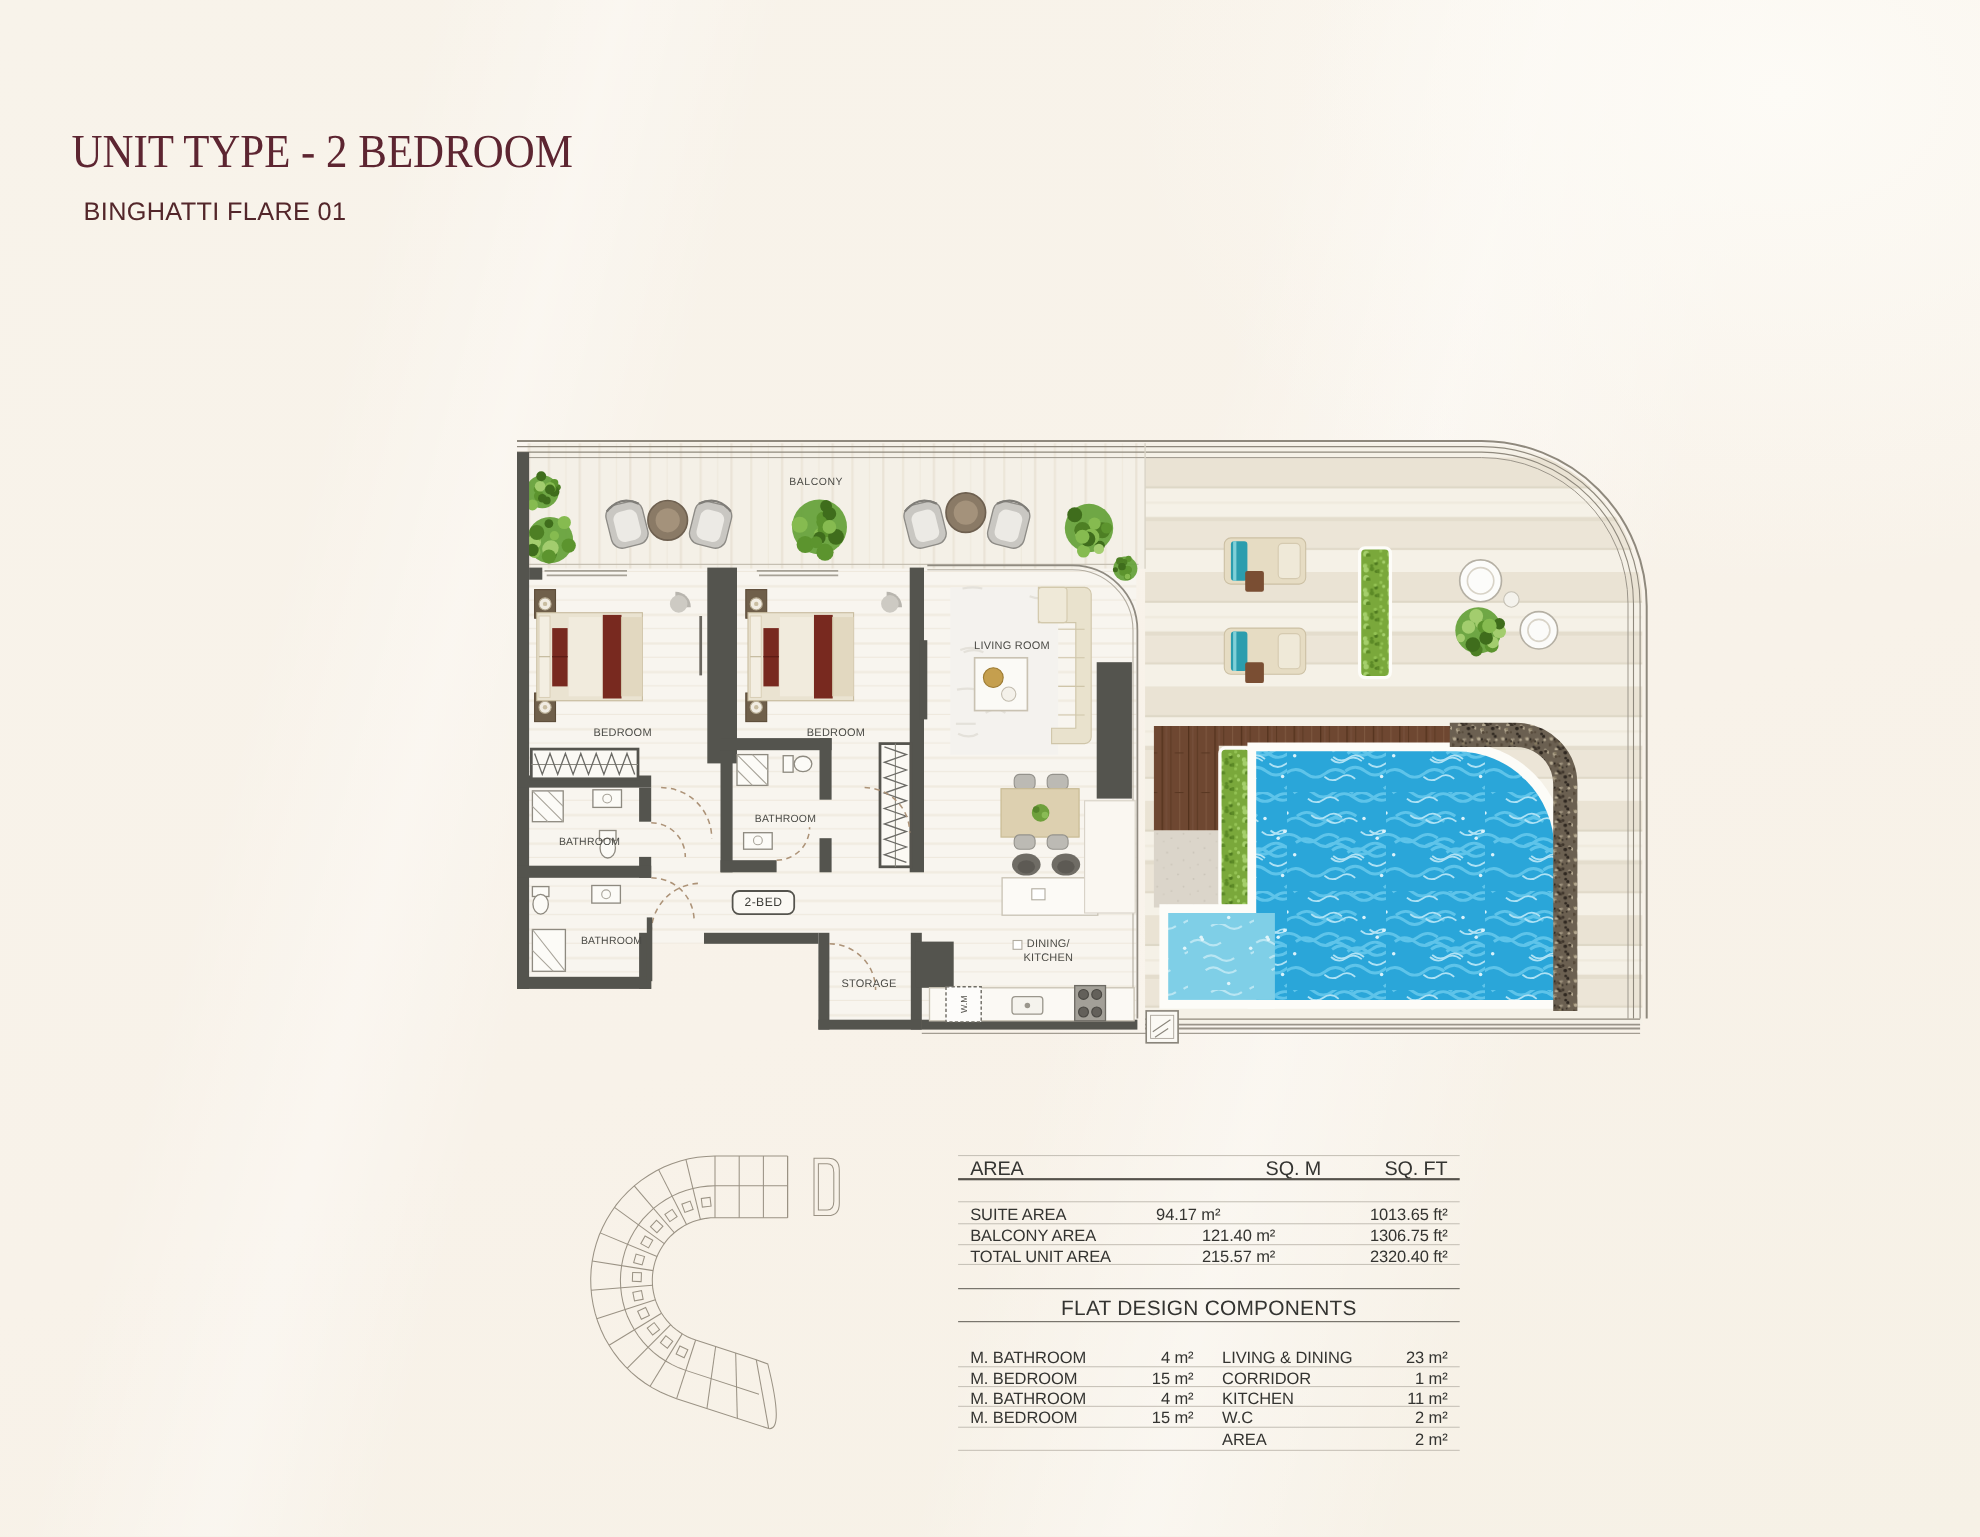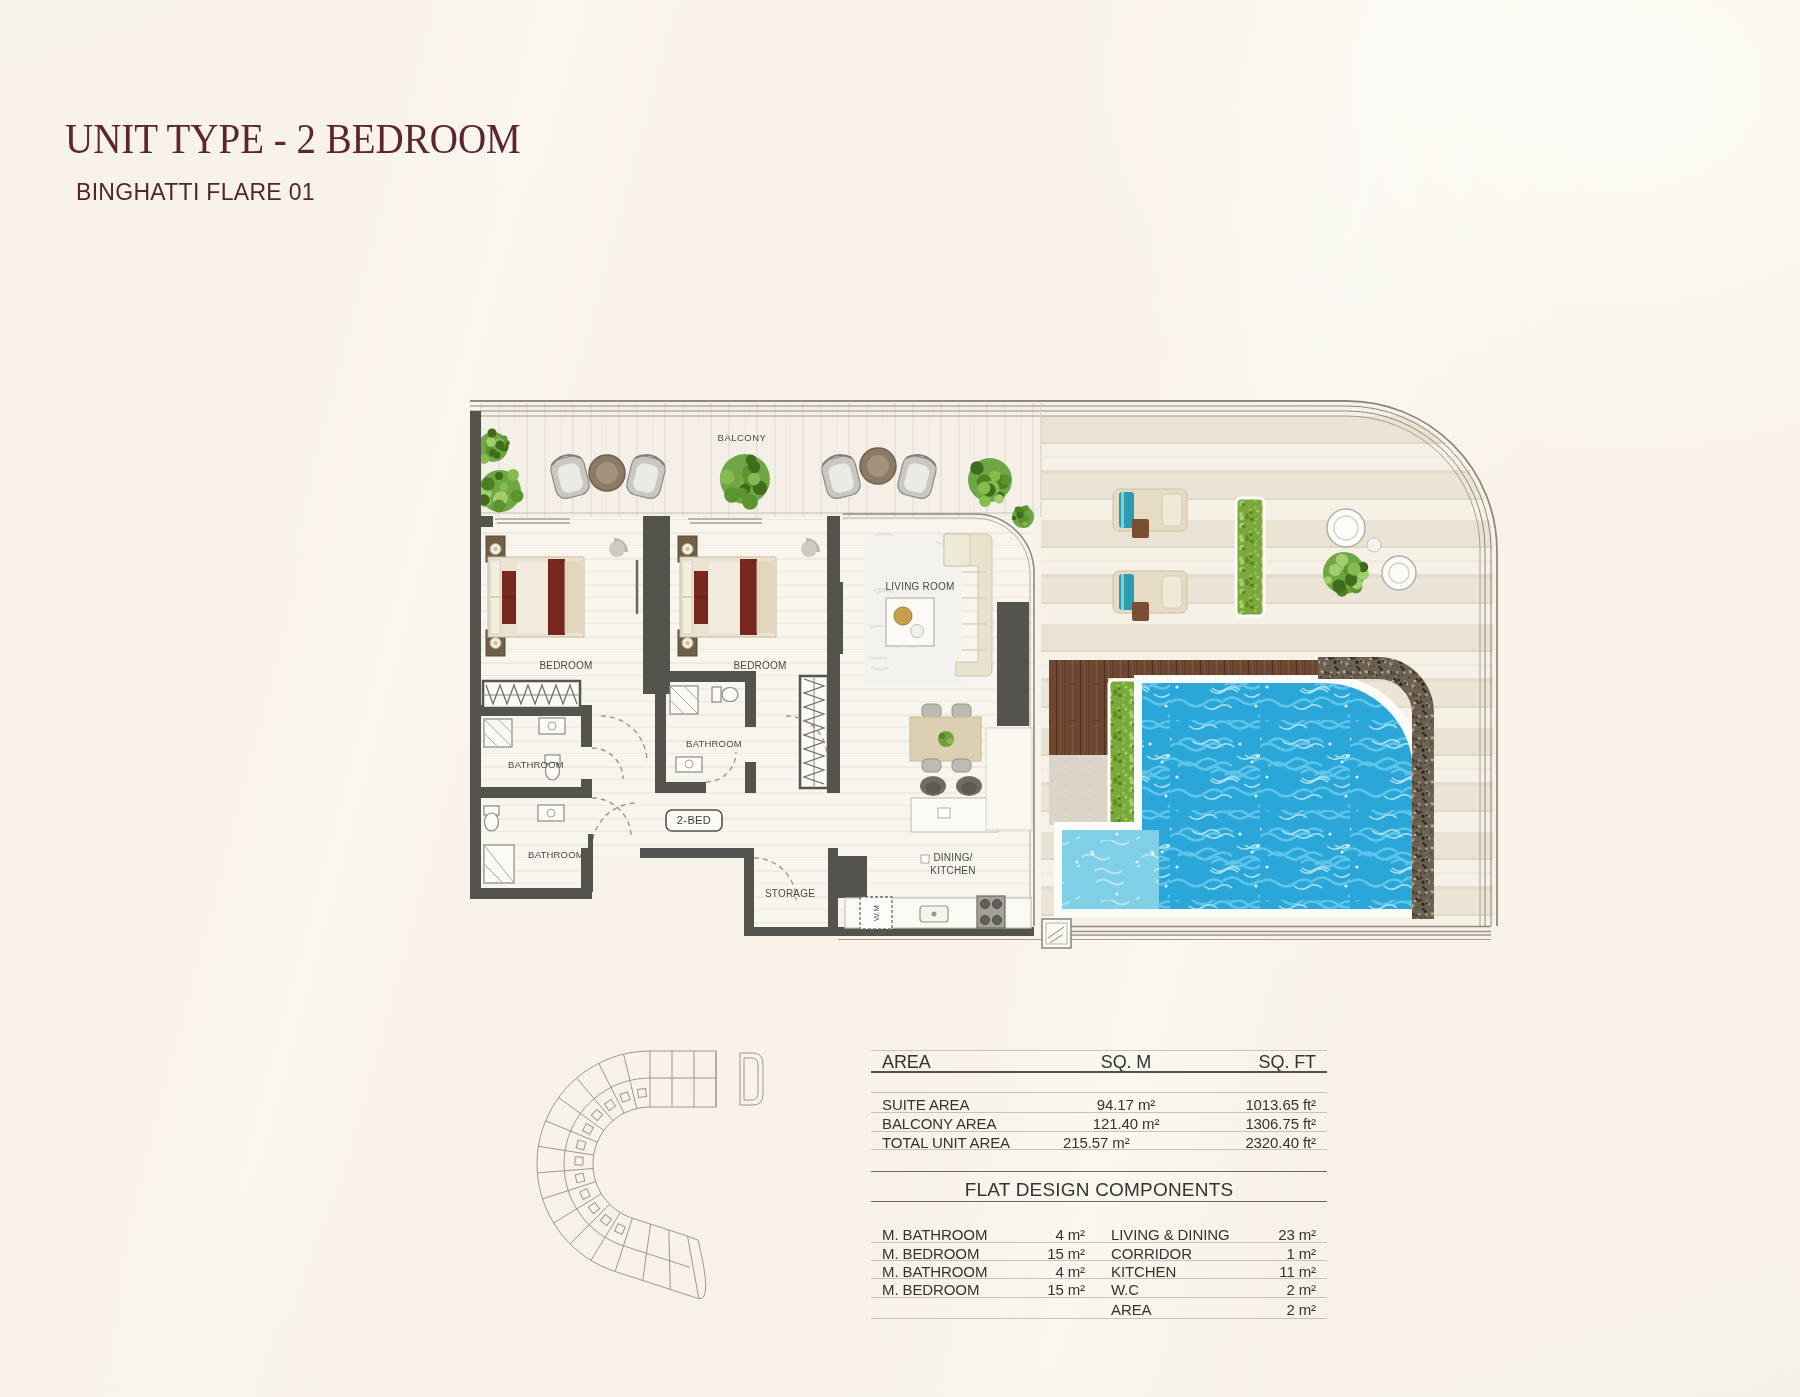--- a/index.html
+++ b/index.html
@@ -502,40 +502,40 @@
         <rect x="602" y="1216" width="8" height="8" transform="rotate(-142 606 1220)"></rect>
         <rect x="616" y="1225" width="8" height="8" transform="rotate(-155 620 1229)"></rect>
         <path d="M740,1053 h13 q10,0 10,11 v30 q0,11 -10,11 h-13 z"></path>
         <path d="M744,1058 h8 q6,0 6,8 v26 q0,8 -6,8 h-8 z"></path>
       </g>
 </svg>
 <div id="tbl">
  <div class="ln" style="top:6px"></div>
       <div class="r hd" style="top:8px">
         <span style="left:11px">AREA</span>
-        <span style="left:180px;width:150px;text-align:center">SQ. M</span>
+        <span style="left:180px;width:150px;text-align:right">SQ. M</span>
         <span style="right:11px">SQ. FT</span>
       </div>
  <div class="lnd" style="top:27px"></div>
  <div class="ln" style="top:48px"></div>
  <div class="r" style="top:52px">
         <span style="left:11px">SUITE AREA</span>
-        <span style="left:180px;width:150px;text-align:center">94.17 m²</span>
+        <span style="left:180px;width:150px;text-align:left">94.17 m²</span>
         <span style="right:11px">1013.65 ft²</span>
       </div>
  <div class="ln" style="top:68px"></div>
  <div class="r" style="top:71px">
         <span style="left:11px">BALCONY AREA</span>
         <span style="left:180px;width:150px;text-align:center">121.40 m²</span>
         <span style="right:11px">1306.75 ft²</span>
       </div>
  <div class="ln" style="top:87px"></div>
  <div class="r" style="top:90px">
         <span style="left:11px">TOTAL UNIT AREA</span>
-        <span style="left:192px;width:150px;">215.57 m²</span>
+        <span style="left:180px;width:150px;text-align:center">215.57 m²</span>
         <span style="right:11px">2320.40 ft²</span>
       </div>
  <div class="ln" style="top:105px"></div>
  <div class="lnm" style="top:127px"></div>
  <div class="r" style="top:135px;text-align:center;font-size:19px;letter-spacing:0.2px">FLAT DESIGN COMPONENTS</div>
  <div class="lnm" style="top:157px"></div>
  <div class="r" style="top:182px">
         <span style="left:11px">M. BATHROOM</span>
         <span style="left:150px;width:64px;text-align:right">4 m²</span>
         <span style="left:240px">LIVING &amp; DINING</span>

